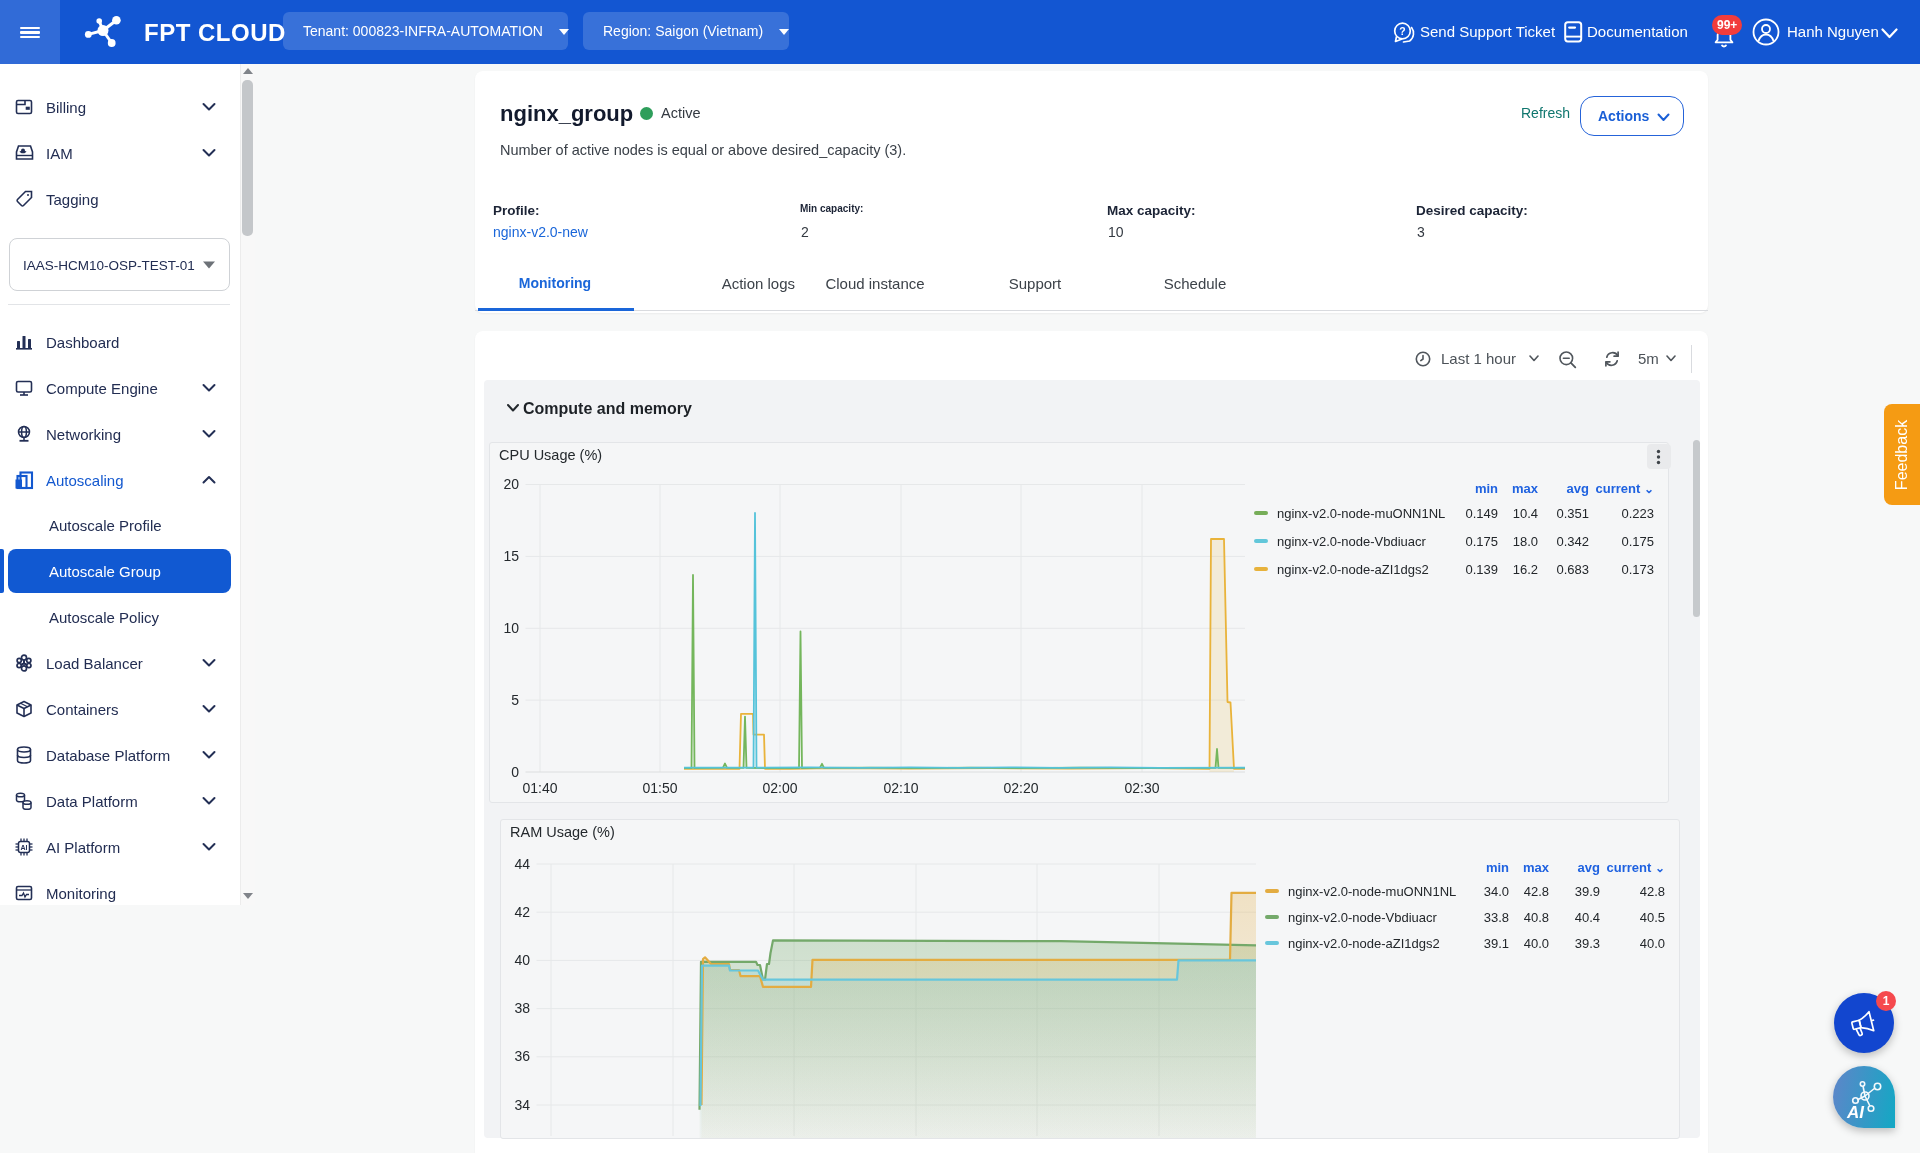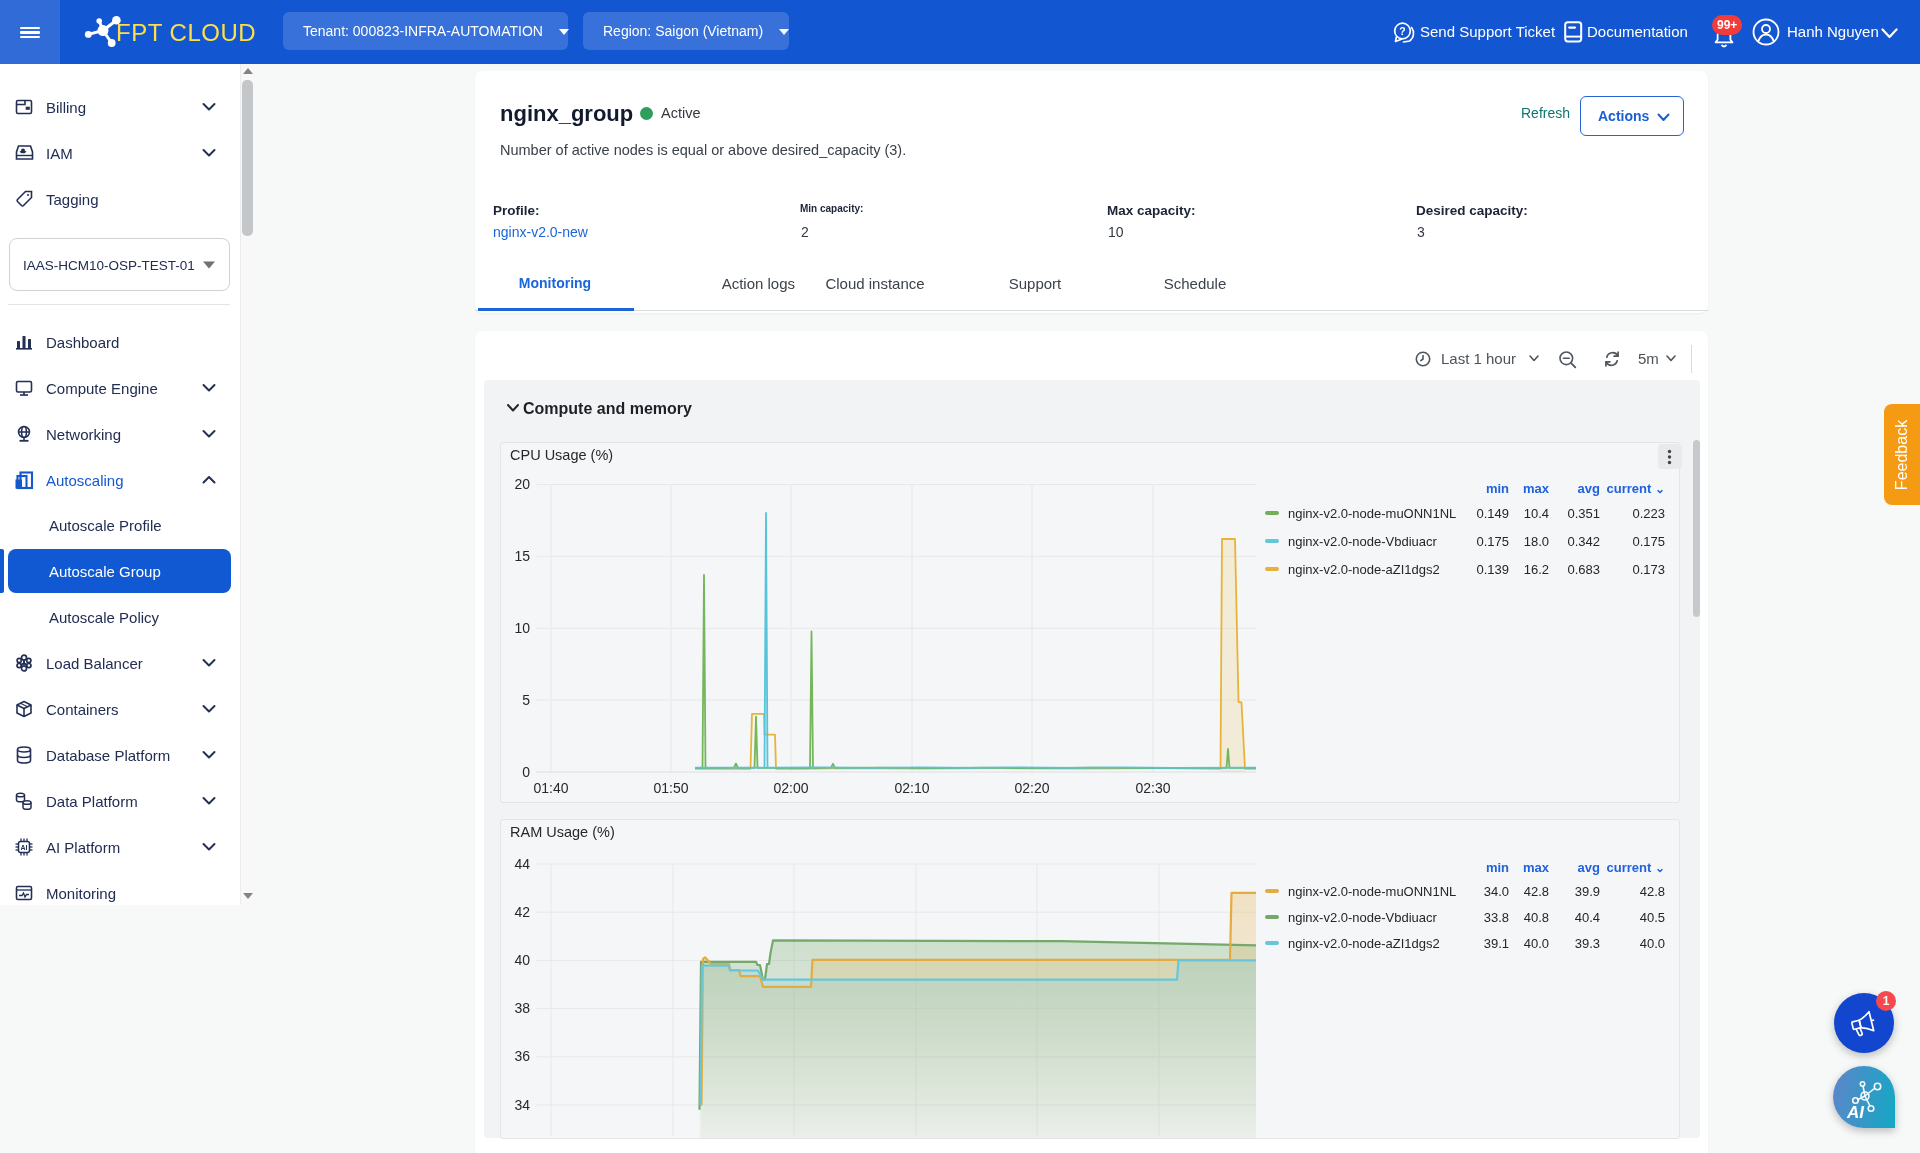--- a/index.html
+++ b/index.html
@@ -55,21 +55,21 @@
       <line x1="19" y1="22.5" x2="27.7" y2="35"></line>
     </g>
     <g fill="#fff">
       <circle cx="19" cy="22.5" r="5.5"></circle>
       <circle cx="4.3" cy="26.4" r="3.4"></circle>
       <circle cx="15.2" cy="13" r="2.8"></circle>
       <circle cx="32.4" cy="12.3" r="4.3"></circle>
       <circle cx="27.7" cy="35" r="3.9"></circle>
     </g>
   </svg>
-  <div class="abs" style="left:116px;top:19px;color:#fde047;font-size:24px;font-weight:normal;letter-spacing:.5px">FPT CLOUD</div>
+  <div class="abs" style="left:144px;top:19px;color:#ffffff;font-size:24px;font-weight:bold;letter-spacing:.5px">FPT CLOUD</div>
   <div class="navbtn" style="left:283px;width:285px;padding-left:20px">Tenant: 000823-INFRA-AUTOMATION <span class="caret" style="margin-left:12px"></span></div>
   <div class="navbtn" style="left:583px;width:206px;padding-left:20px">Region: Saigon (Vietnam) <span class="caret" style="margin-left:12px"></span></div>
 
   <svg class="abs" style="left:1393px;top:21px" width="23" height="22" viewBox="0 0 23 22">
     <circle cx="9.5" cy="10" r="7.8" fill="none" stroke="#fff" stroke-width="1.7"></circle>
     <path d="M3.5 15.5 L2.5 20.5 L9 18" fill="none" stroke="#fff" stroke-width="1.7" stroke-linejoin="round"></path>
     <path d="M18.6 6.5 A9.5 9.5 0 0 1 16.6 20 L10.5 21" fill="none" stroke="#fff" stroke-width="1.6" stroke-linecap="round"></path>
     <text x="9.5" y="13.5" fill="#fff" font-size="10.5" font-weight="bold" text-anchor="middle" font-family="Liberation Sans">?</text>
   </svg>
   <div class="abs navtxt" style="left:1420px;top:23px">Send Support Ticket</div>
@@ -318,21 +318,21 @@
   </svg>
 <svg class="abs" style="left:243px;top:893px" width="10" height="6" viewBox="0 0 10 6">
     <path d="M5 6 L10 0 L0 0 Z" fill="#80848a"></path>
   </svg>
 
 <div class="card" id="card1" style="left:475px;top:71px;width:1233px;height:242px">
   <div class="abs" style="left:25px;top:30px;font-size:22px;font-weight:bold;color:#121a2d">nginx_group</div>
   <div class="abs" style="left:165px;top:36px;width:13px;height:13px;border-radius:50%;background:#2e9e5b"></div>
   <div class="abs" style="left:186px;top:34px;font-size:14.5px;color:#333941">Active</div>
   <div class="abs" style="left:1046px;top:34px;font-size:14px;color:#0f766e">Refresh</div>
-  <div class="abs" style="left:1105px;top:25px;width:104px;height:40px;border:1px solid #2563d9;border-radius:6px;">
+  <div class="abs" style="left:1105px;top:25px;width:104px;height:40px;border:1px solid #2563d9;border-radius:14px;">
     <span style="position:absolute;left:17px;top:11px;font-size:14px;color:#1a5fd6;font-weight:bold">Actions</span>
     <svg style="position:absolute;right:13px;top:16px" width="13" height="9" viewBox="0 0 13 9">
         <path d="M1.5 1.5 L6.5 7 L11.5 1.5" fill="none" stroke="#1a5fd6" stroke-width="2" stroke-linecap="round" stroke-linejoin="round"></path>
       </svg>
   </div>
   <div class="abs" style="left:25px;top:71px;font-size:14.5px;color:#3a4048">Number of active nodes is equal or above desired_capacity (3).</div>
   <div class="abs" style="left:18px;top:132px;font-size:13.5px;font-weight:bold;color:#1c2436">Profile:</div>
   <div class="abs" style="left:18px;top:153px;font-size:14px;color:#1a66d9">nginx-v2.0-new</div>
   <div class="abs" style="left:325px;top:132px;font-size:10px;font-weight:bold;color:#1c2436">Min capacity:</div>
   <div class="abs" style="left:326px;top:153px;font-size:14px;color:#333941">2</div>
@@ -377,21 +377,21 @@
     </svg>
   <div class="abs" style="left:1216px;top:14px;width:1px;height:28px;background:#d9dbdf"></div>
 
   <div class="abs" style="left:9px;top:49px;width:1216px;height:758px;background:#f2f3f5;border-radius:4px"></div>
 
   <svg class="abs" style="left:32px;top:73px" width="12" height="8" viewBox="0 0 12 8">
       <path d="M1 1 L6 6.5 L11 1" fill="none" stroke="#24292e" stroke-width="2" stroke-linecap="round" stroke-linejoin="round"></path>
     </svg>
   <div class="abs" style="left:48px;top:69px;font-size:16px;font-weight:bold;color:#1d2126">Compute and memory</div>
 
-  <div class="abs" id="cpucard" style="left:25px;top:111px;width:1180px;height:361px;background:#f5f6f7;border:1px solid #e3e5e8;border-radius:3px">
+  <div class="abs" id="cpucard" style="left:14px;top:111px;width:1180px;height:361px;background:#f5f6f7;border:1px solid #e3e5e8;border-radius:3px">
     <div class="abs" style="left:9px;top:4px;font-size:14.5px;color:#24292d">CPU Usage (%)</div>
     <div class="abs" style="left:1157px;top:1px;width:24px;height:25px;background:#e9eaec;border-radius:4px">
       <svg style="position:absolute;left:9px;top:5px" width="5" height="16" viewBox="0 0 5 16">
           <g fill="#3e4449">
             <circle cx="2.5" cy="2.5" r="1.7"></circle>
             <circle cx="2.5" cy="8" r="1.7"></circle>
             <circle cx="2.5" cy="13.5" r="1.7"></circle>
           </g>
         </svg>
     </div>

